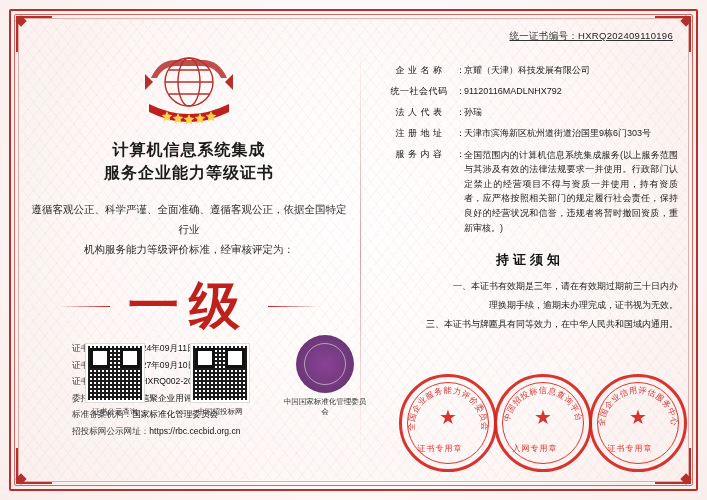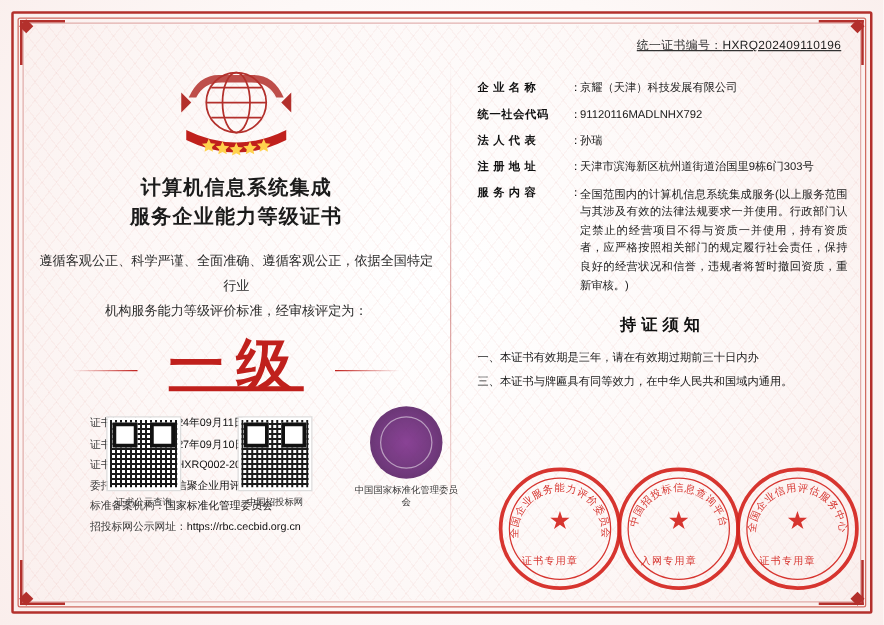--- a/index.html
+++ b/index.html
@@ -67,24 +67,23 @@
   }
   .title{
     font-family:"DejaVu Sans","Liberation Sans",sans-serif;
     font-weight:bold;font-size:16px;color:#1b1b1b;line-height:1.45;
     letter-spacing:1px;margin-top:2px;
   }
   .subline{
     font-size:10.5px;color:#2b2b2b;line-height:1.9;margin-top:16px;
   }
   .grade{
-    margin-top:2px;font-family:"DejaVu Serif","Liberation Serif",serif;
-    font-size:44px;color:#c0201c;font-weight:bold;letter-spacing:10px;
+    margin-top:12px;font-family:"DejaVu Serif","Liberation Serif",serif;
+    font-size:51px;color:#c0201c;font-weight:bold;letter-spacing:10px;
     text-shadow:0 1px 0 rgba(255,255,255,.6);
-    text-decoration:underline;
   }
   .grade-wrap{position:relative;height:66px;}
   .grade-wrap:before,.grade-wrap:after{
     content:"";position:absolute;top:34px;width:52px;height:1px;
     background:linear-gradient(90deg,rgba(192,32,28,0),#c0201c);
   }
   .grade-wrap:before{left:28px;}
   .grade-wrap:after{right:28px;transform:scaleX(-1);}
 
   .meta{
@@ -130,32 +129,32 @@
   
   .divider{
     position:absolute;left:360px;top:46px;bottom:46px;width:1px;
     background:linear-gradient(180deg,rgba(179,48,44,0),rgba(179,48,44,.45),rgba(179,48,44,0));
   }
 
   
   .right{position:absolute;left:382px;top:64px;width:296px;}
   .field{display:flex;margin-bottom:7px;font-size:9px;line-height:1.55;}
   .field .label{
-    width:74px;flex:0 0 74px;color:#111;font-weight:bold;letter-spacing:.5px;
+    width:74px;flex:0 0 74px;color:#111;font-weight:normal;letter-spacing:.5px;text-align:center;
   }
   .field .colon{width:8px;flex:0 0 8px;color:#111;}
   .field .value{flex:1;color:#1a1a1a;}
   .field.block .value{text-align:justify;line-height:1.62;}
 
   .notice-title{
     text-align:center;font-weight:bold;font-size:13px;color:#111;letter-spacing:4px;
     margin:16px 0 10px;
   }
   .notice-list{font-size:9px;color:#1a1a1a;line-height:1.75;}
-  .notice-list div{margin-bottom:3px;}
+  .notice-list div{margin-bottom:3px;text-align:right;}
   .notice-list .indent{padding-left:13px;}
 
   
   .seals{
     position:absolute;right:26px;bottom:26px;width:282px;height:104px;
   }
   .seal{
     position:absolute;width:92px;height:92px;border-radius:50%;
     border:3px solid #d4251f;color:#d4251f;opacity:.92;
     background:rgba(255,255,255,.05);
@@ -292,20 +291,21 @@
     <div class="field block">
       <div class="label">服 务 内 容</div>
       <div class="colon">：</div>
       <div class="value">全国范围内的计算机信息系统集成服务(以上服务范围与其涉及有效的法律法规要求一并使用。行政部门认定禁止的经营项目不得与资质一并使用，持有资质者，应严格按照相关部门的规定履行社会责任，保持良好的经营状况和信誉，违规者将暂时撤回资质，重新审核。)</div>
     </div>
 
     <div class="notice-title">持证须知</div>
 
     <div class="notice-list">
       <div>一、本证书有效期是三年，请在有效期过期前三十日内办</div>
+      <div class="indent">理换期手续，逾期未办理完成，证书视为无效。</div>
       <div>三、本证书与牌匾具有同等效力，在中华人民共和国域内通用。</div>
     </div>
   </div>
 
   <div class="seals">
 
     <div class="seal seal1">
       <div class="ring"></div>
       <svg class="arc" viewBox="0 0 92 92">
         <defs>

